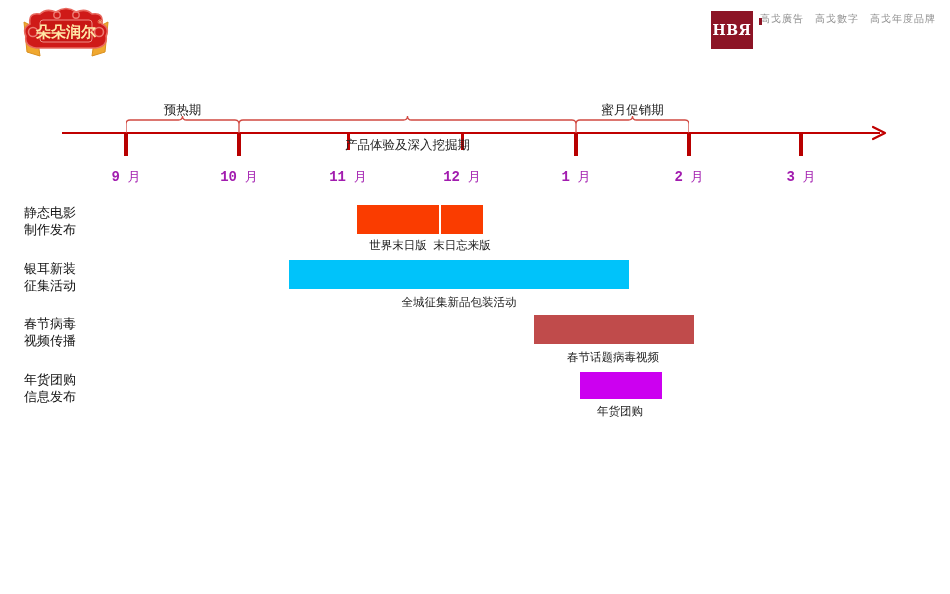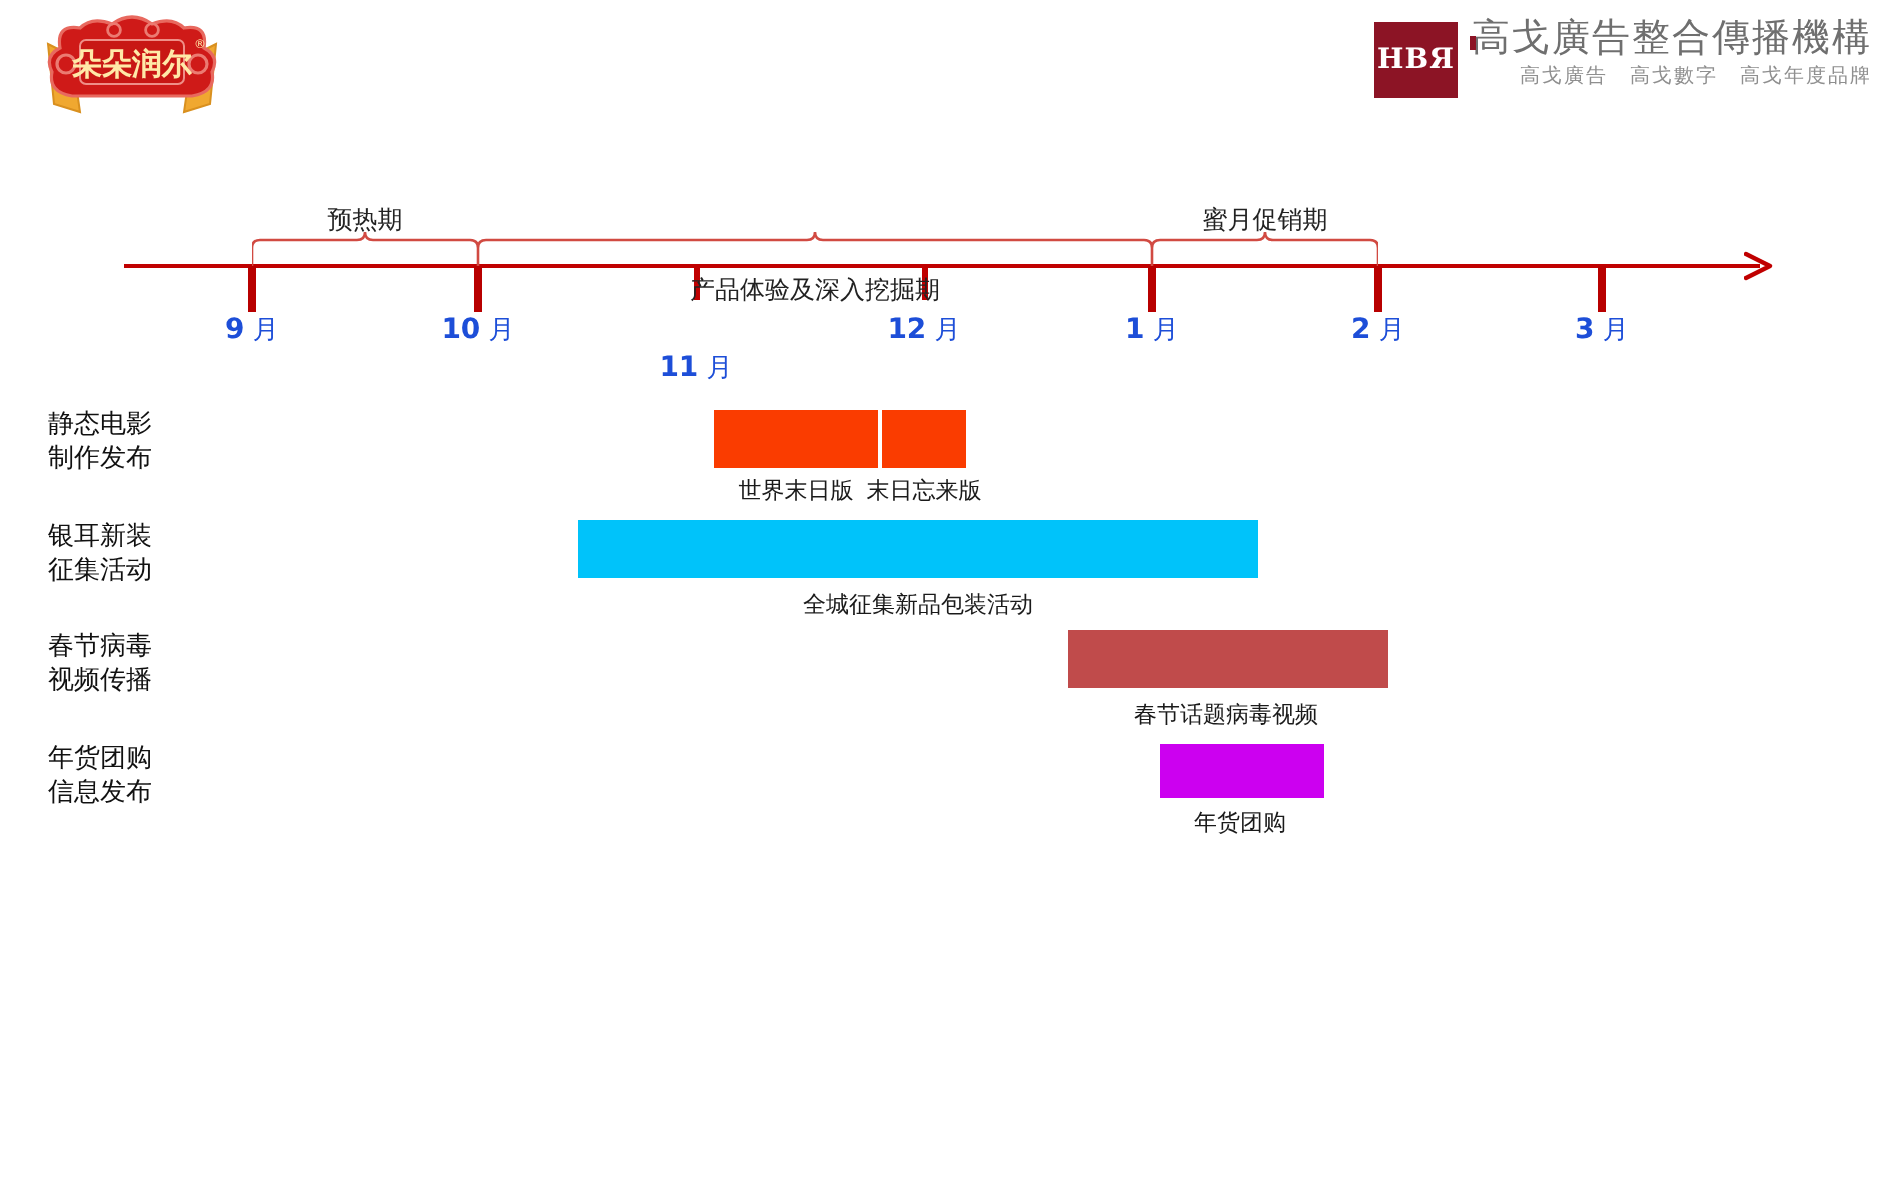--- a/index.html
+++ b/index.html
@@ -85,26 +85,27 @@
   .tick {
     position: absolute;
     top: 133px;
     background: #c00000;
   }
   .tick.major { width: 4px; height: 23px; background: #b80000; }
   .tick.minor { width: 3px; height: 17px; background: #c00000; }
 
   .month-label {
     position: absolute;
-    top: 156px;
+    top: 168px;
     font-size: 14px;
     font-weight: bold;
-    color: #1d4ed8;
+    color: #a21caf;
     white-space: nowrap;
     transform: translateX(-50%);
+    font-family: Liberation Mono, monospace;
   }
   .month-label .unit { font-weight: normal; font-size: 13px; }
 
   
   .brace { position: absolute; top: 116px; height: 17px; }
   .brace svg { display: block; }
   .phase-label {
     position: absolute;
     top: 102px;
     font-size: 12.5px;
@@ -155,21 +156,20 @@
       <circle cx="66" cy="9" r="3.2" fill="none" stroke="#eb7b72" stroke-width="1.4"></circle>
       <text x="56" y="31" text-anchor="middle" font-family="DejaVu Sans, Liberation Sans, sans-serif" font-size="15" font-weight="bold" fill="#ffe9a8">朵朵润尔</text>
       <text x="87" y="18" font-family="DejaVu Sans, sans-serif" font-size="6" fill="#ffe9a8">®</text>
     </svg>
   </div>
 
   <div id="agency-logo">
     <div id="agency-mark">HBЯ</div>
     <div id="agency-tick"></div>
     <div id="agency-text">
-      <div id="agency-title">高戈廣告整合傳播機構</div>
       <div id="agency-sub">高戈廣告　高戈數字　高戈年度品牌</div>
     </div>
   </div>
 
 </div>
 
 <div id="timeline">
   <div class="axis-line"></div>
   <div class="axis-arrow">
     <svg width="16" height="16" viewBox="0 0 16 16">
@@ -181,21 +181,21 @@
       <div class="tick major" style="left: 237px;"></div>
       <div class="tick minor" style="left: 347px;"></div>
       <div class="tick minor" style="left: 461px;"></div>
       <div class="tick major" style="left: 574px;"></div>
       <div class="tick major" style="left: 687px;"></div>
       <div class="tick major" style="left: 799px;"></div>
     </div>
   <div id="months-container">
       <div class="month-label" style="left: 126px;"><span>9</span><span class="unit"> 月</span></div>
       <div class="month-label" style="left: 239px;"><span>10</span><span class="unit"> 月</span></div>
-      <div class="month-label" style="left: 348px; margin-top: 19px;"><span>11</span><span class="unit"> 月</span></div>
+      <div class="month-label" style="left: 348px;"><span>11</span><span class="unit"> 月</span></div>
       <div class="month-label" style="left: 462px;"><span>12</span><span class="unit"> 月</span></div>
       <div class="month-label" style="left: 576px;"><span>1</span><span class="unit"> 月</span></div>
       <div class="month-label" style="left: 689px;"><span>2</span><span class="unit"> 月</span></div>
       <div class="month-label" style="left: 801px;"><span>3</span><span class="unit"> 月</span></div>
     </div>
   <div id="braces-container">
       <div class="brace" style="left: 126px; width: 113px;">
         <svg width="113" height="17" viewBox="0 0 113 17">
           <path d="M0 17 L0 8 Q0 4 4 4 L52.5 4 Q56.5 4 56.5 0 Q56.5 4 60.5 4 L109 4 Q113 4 113 8 L113 17" fill="none" stroke="#d14a42" stroke-width="1.3"></path>
         </svg>

